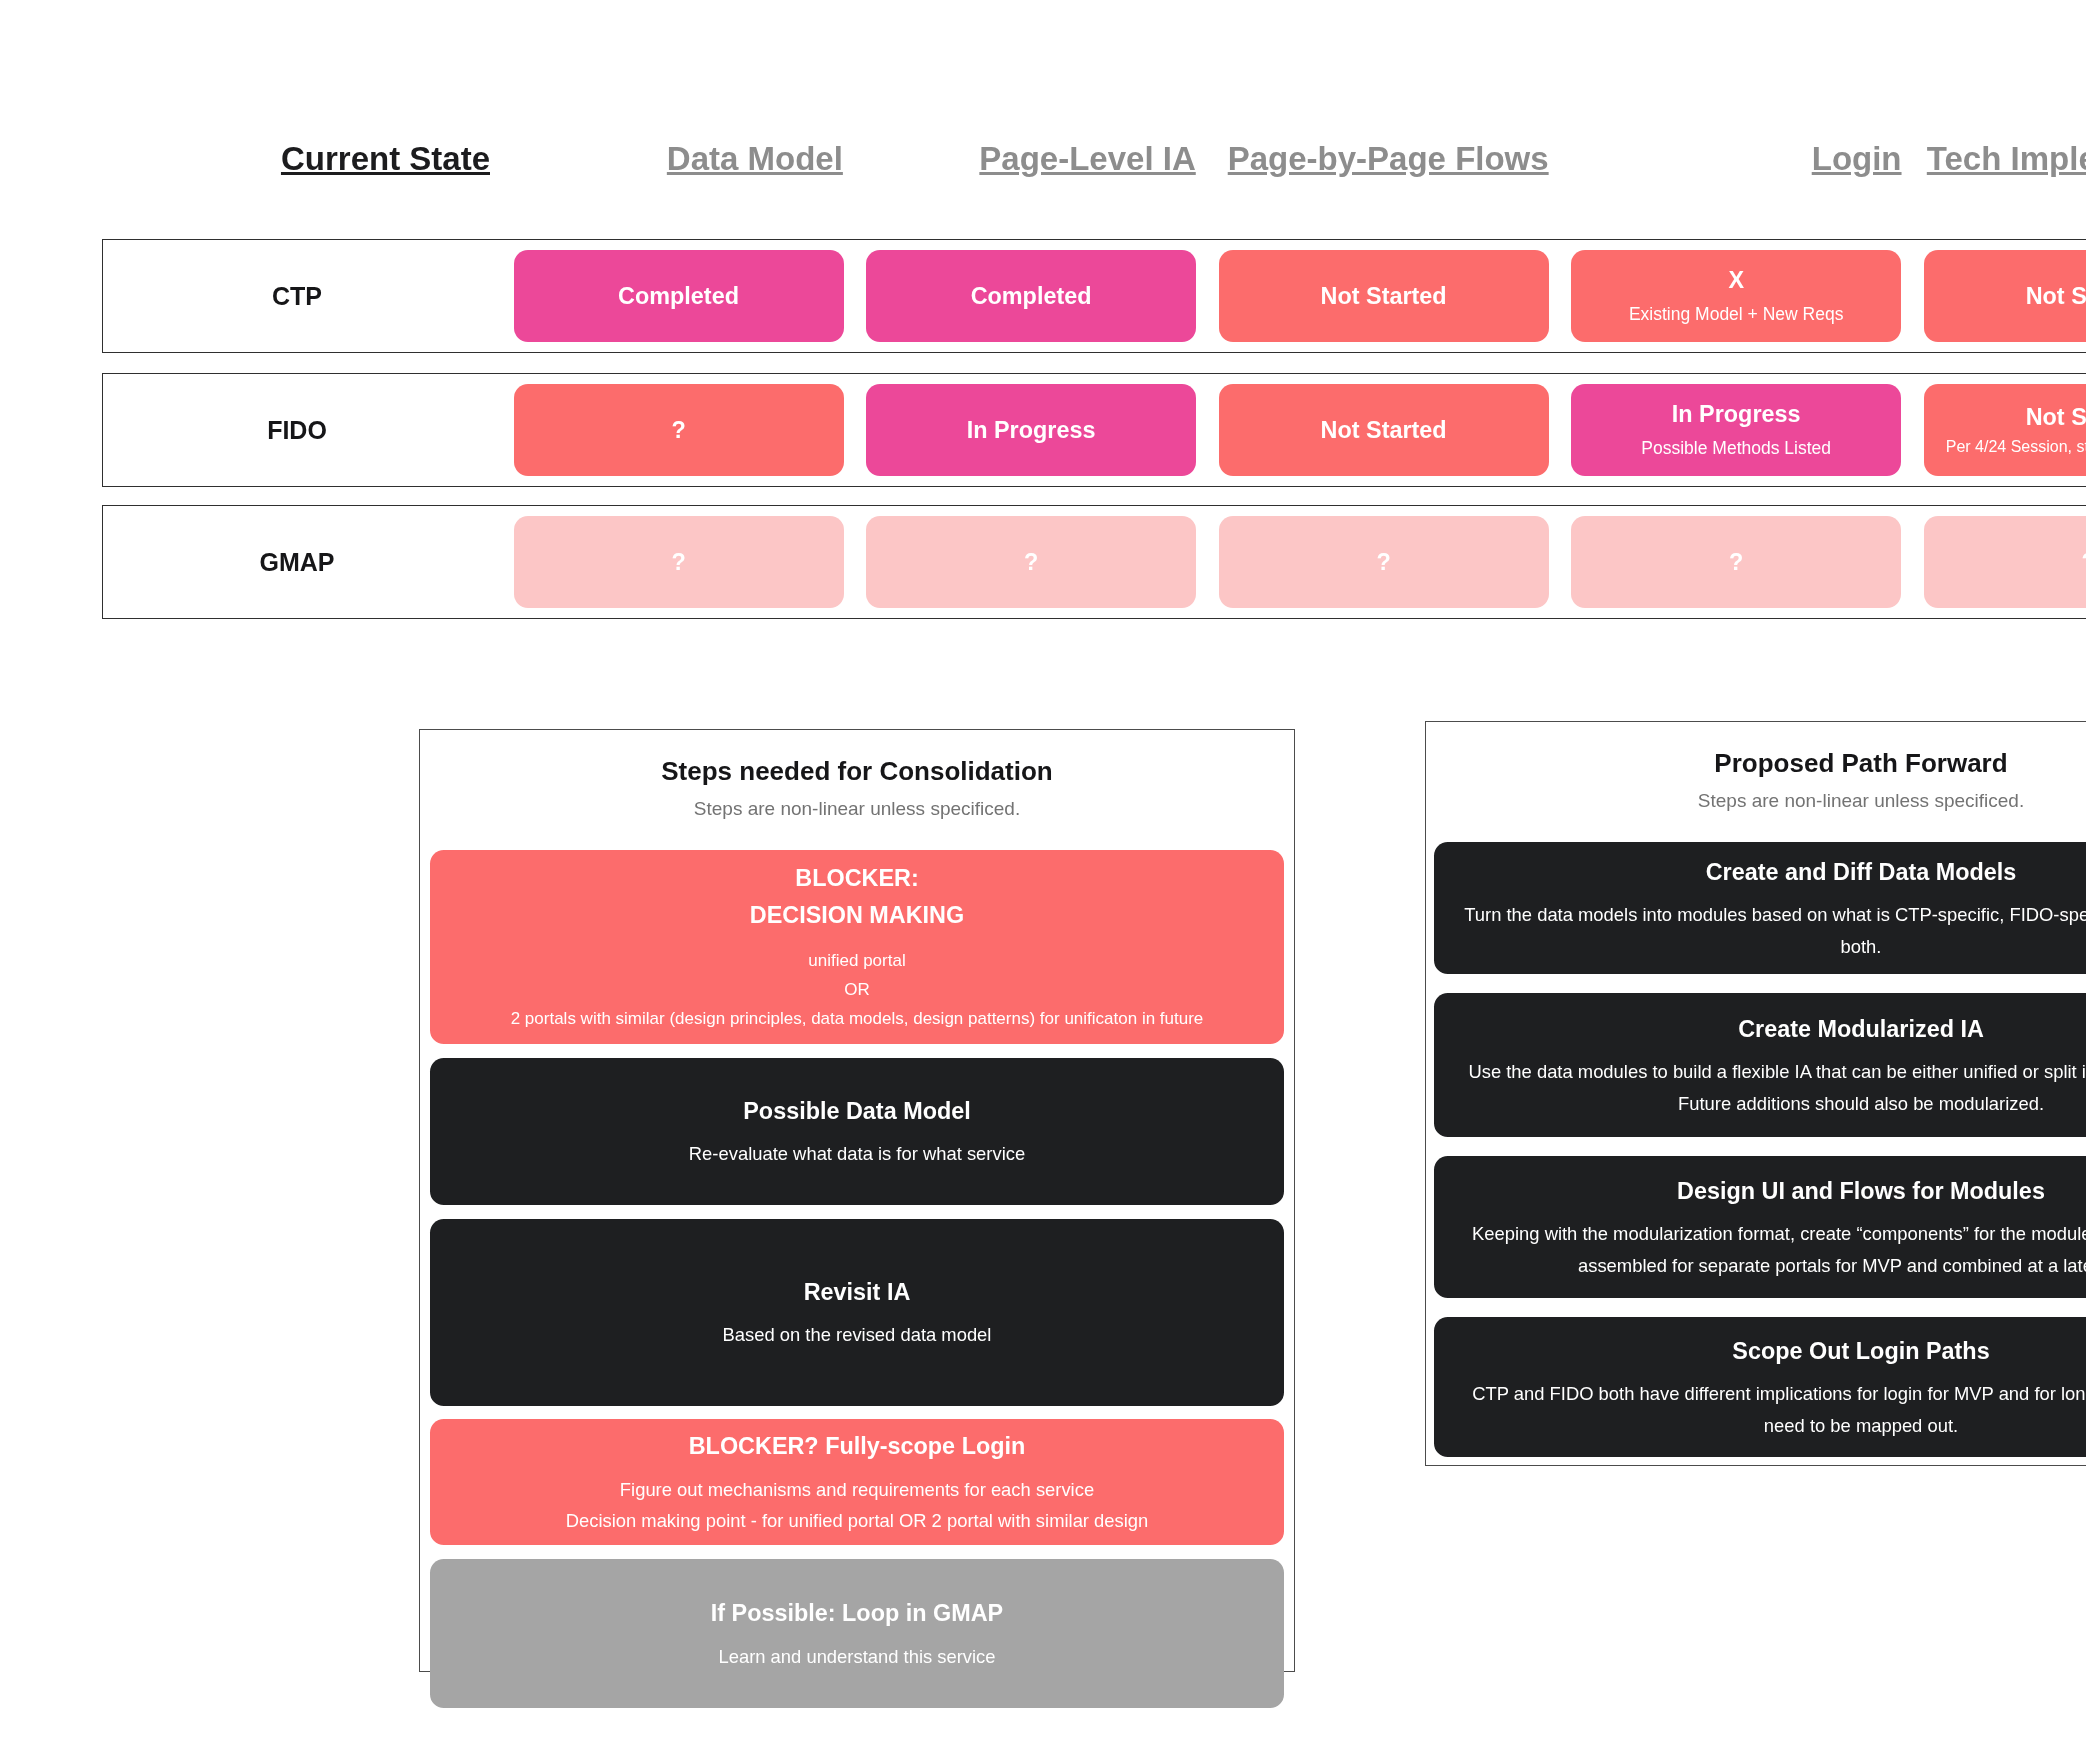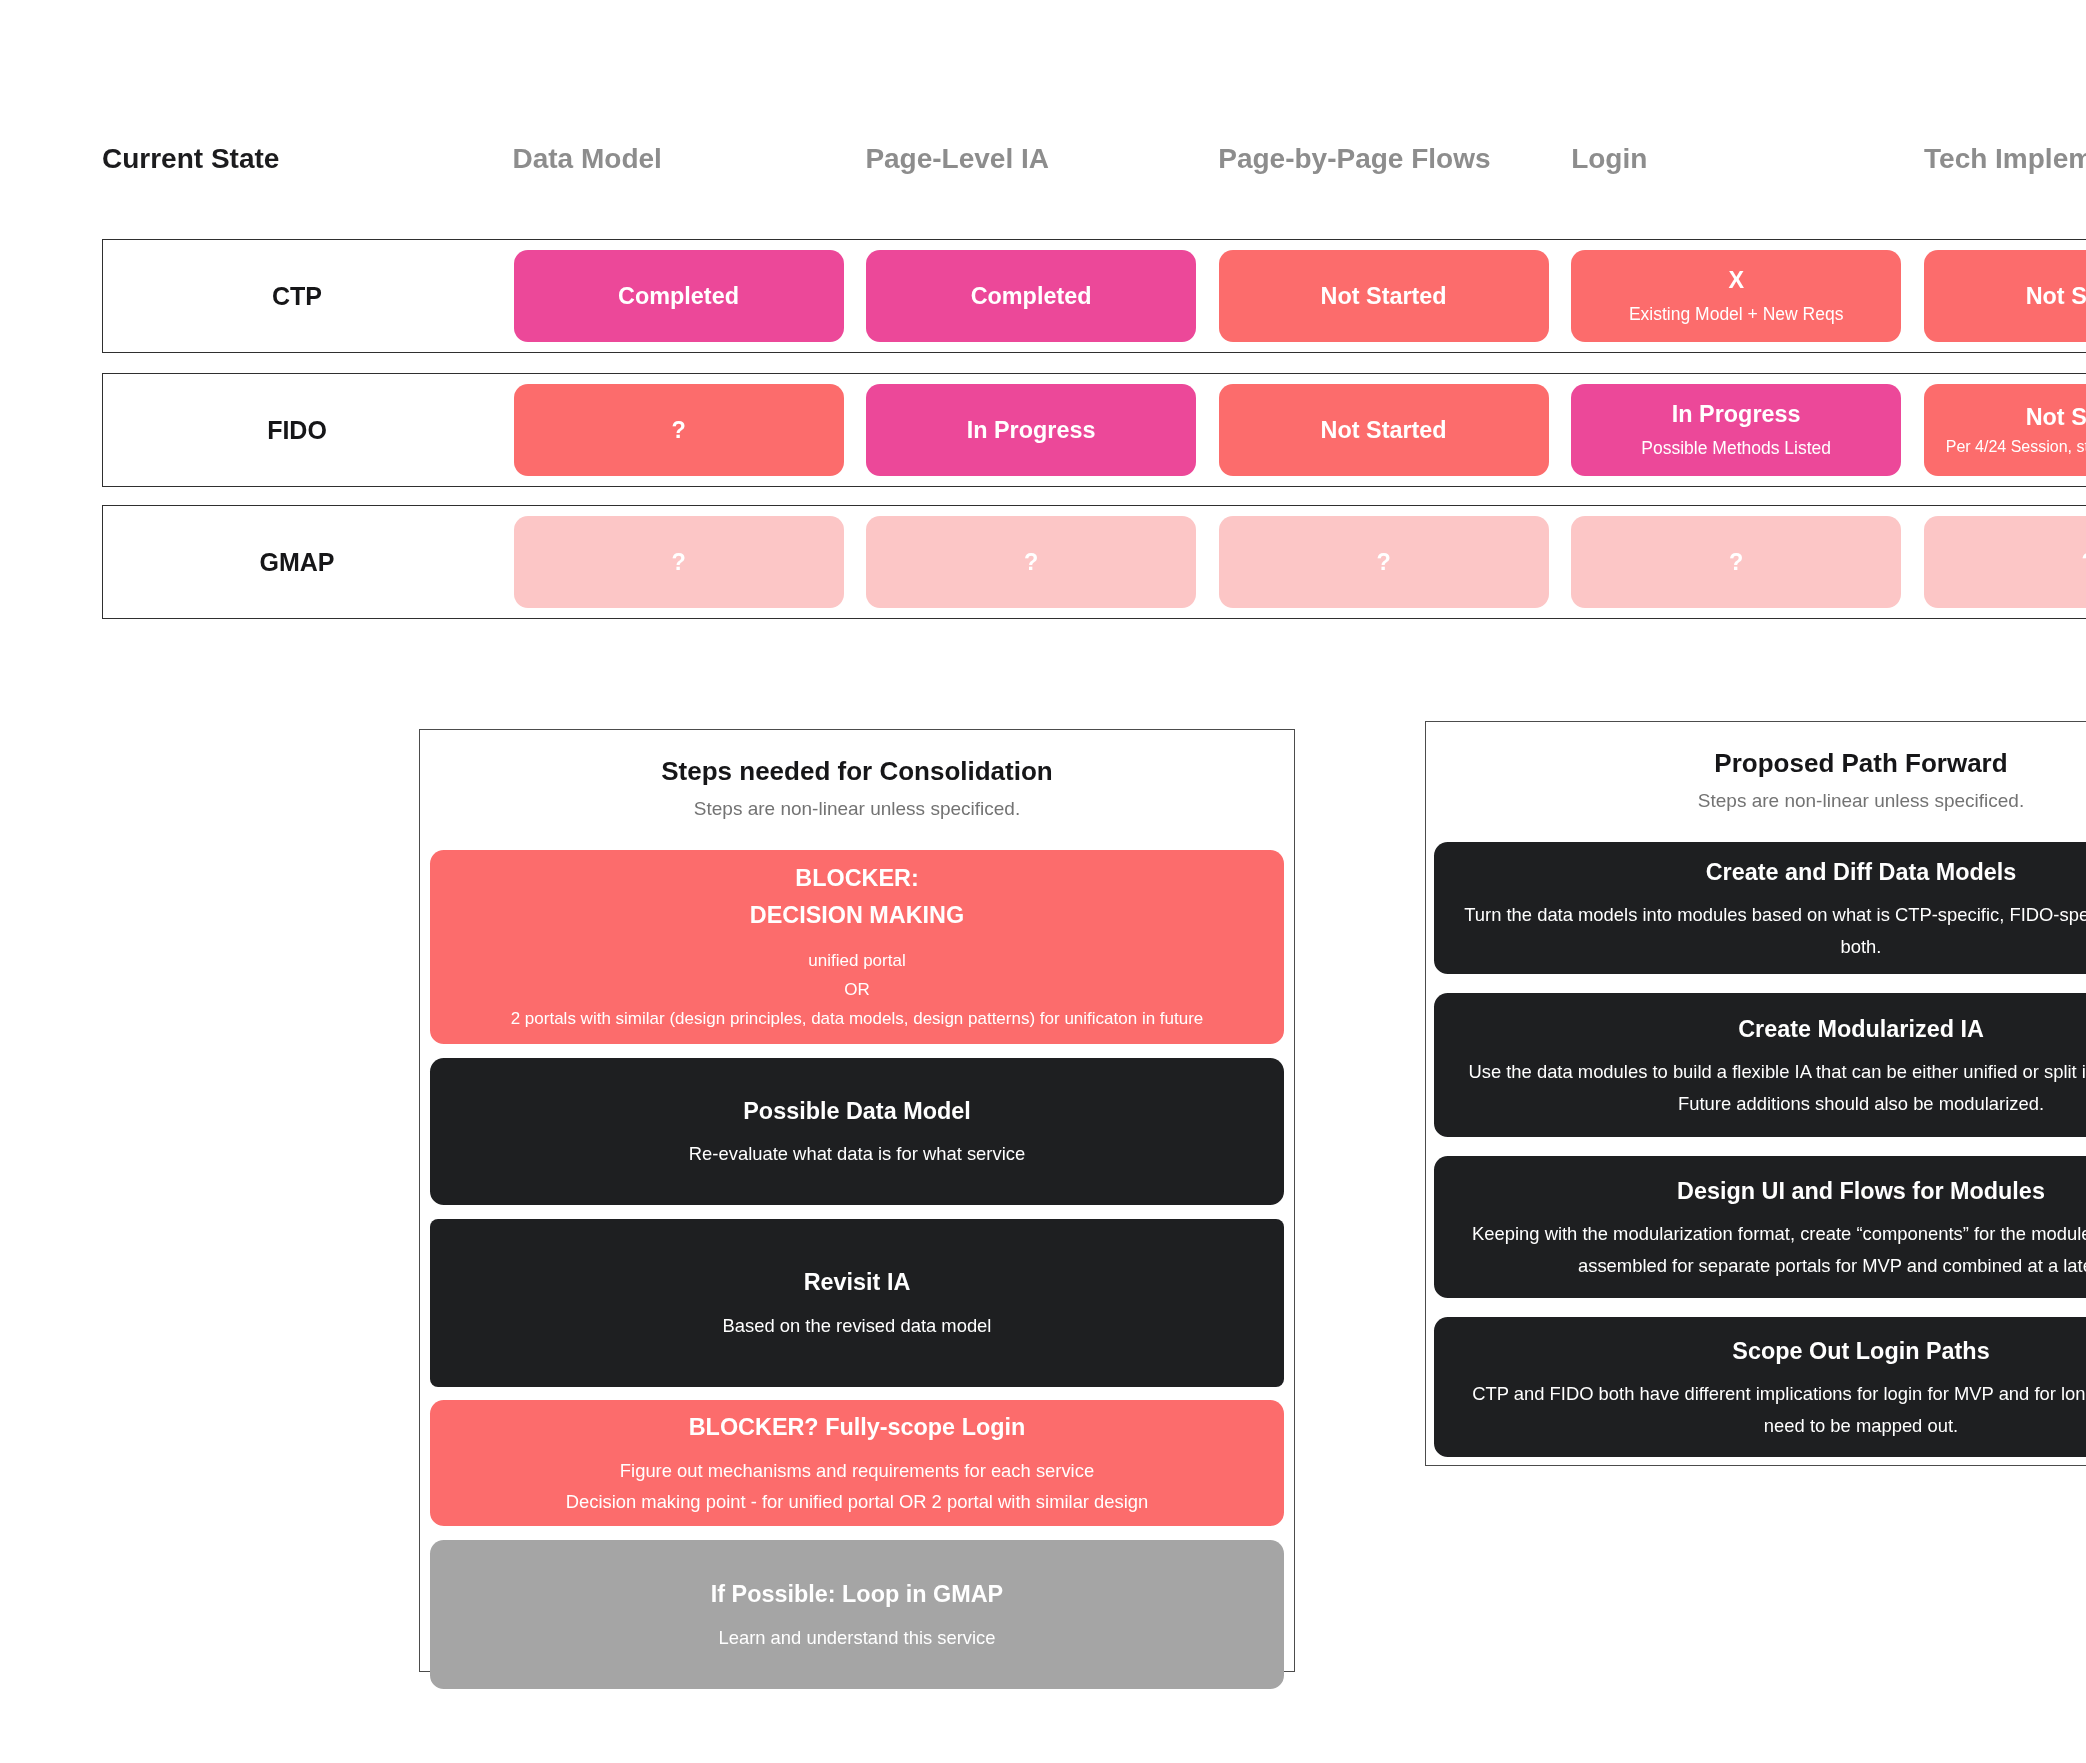--- a/index.html
+++ b/index.html
@@ -17,26 +17,27 @@
     position: absolute;
     left: 102px; top: 134px;
     width: 2512px;
     display: grid;
     grid-template-columns: 388px repeat(6, 1fr);
     column-gap: 22.5px;
     padding-right: 6.7px;
     box-sizing: border-box;
   }
   .col-header {
-    text-align: left;
-    font-size: 28px;
+    text-align: right;
+    font-size: 33px;
     font-weight: 700;
     color: #8d8d8d;
     line-height: 50px;
     white-space: nowrap;
+    text-decoration: underline;
   }
   .col-header.current { color: #1c1c1e; }
 
   .status-row {
     position: absolute;
     left: 102px;
     width: 2512px;
     height: 114px;
     border: 1.3px solid #2f2f2f;
     box-sizing: border-box;
@@ -127,21 +128,21 @@
 
   .block-title { font-size: 23.4px; font-weight: 700; line-height: 1.55; }
   .block-body  { font-size: 18.4px; line-height: 1.7; margin-top: 11px; }
   .block-body.no-gap { margin-top: 9.2px; }
   .block.blocker-decision { padding: 0 22px; }
   .block.blocker-decision .block-body { font-size: 17px; margin-top: 14px; }
 
   
   .c-b0 { height: 194px; }
   .c-b1 { height: 147px; }
-  .c-b2 { height: 168px; border-radius: 8px; }
+  .c-b2 { height: 187px; }
   .c-b3 { height: 126px; }
   .c-b4 { height: 149px; }
 
   
   .p-b0 { height: 132px; }
   .p-b1 { height: 144px; }
   .p-b2 { height: 142px; }
   .p-b3 { height: 140px; }
 </style>
 </head>

